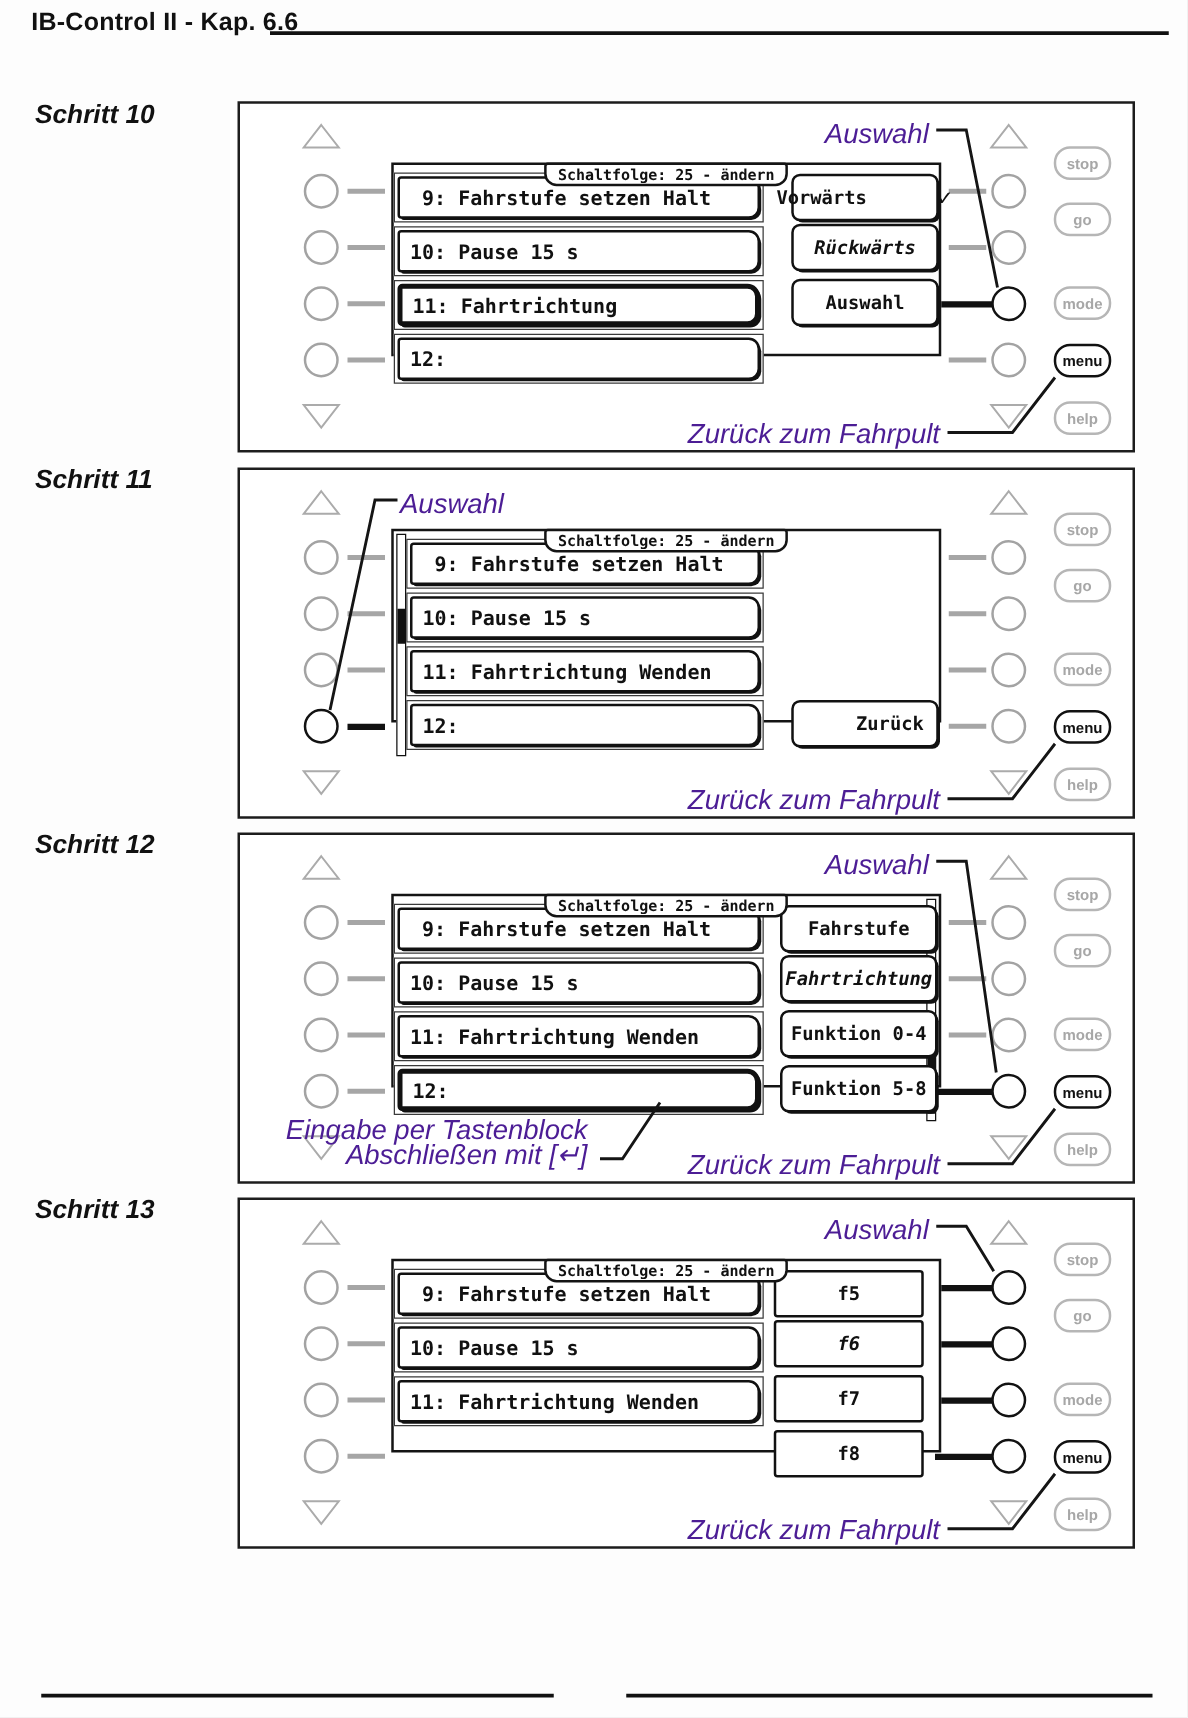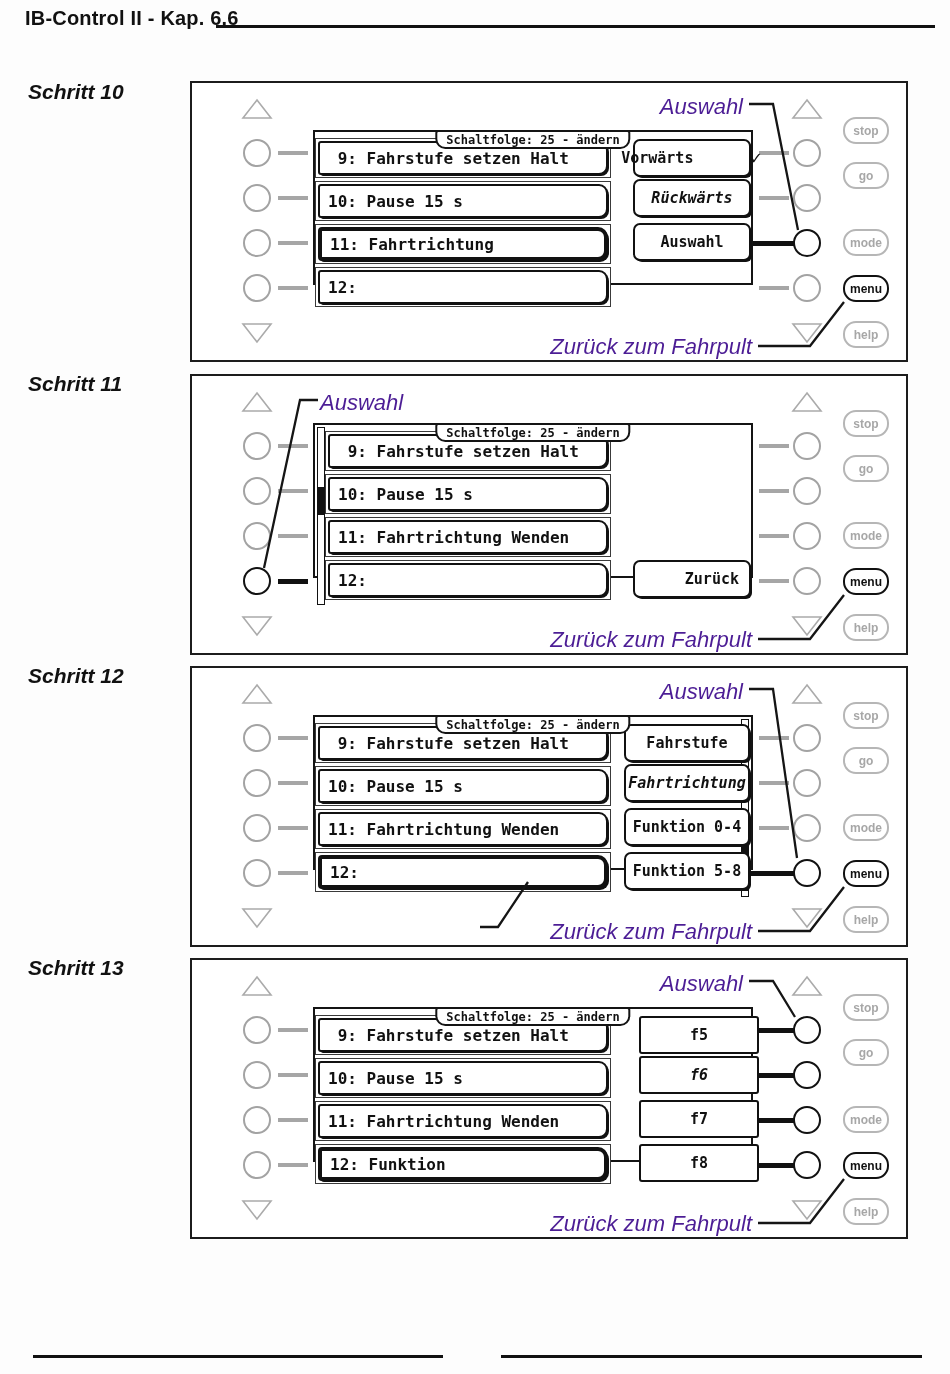--- a/index.html
+++ b/index.html
@@ -49,21 +49,21 @@
          display:flex;align-items:center;padding-left:8px;white-space:nowrap;
          font-family:"DejaVu Sans Mono",monospace;font-size:16px;font-weight:bold;
          box-shadow:2px 2px 0 -1px #111;}
   .mitem.sel{border-width:4px;border-radius:4px 10px 10px 4px;}
   .skey{position:absolute;left:318px;width:118px;height:38px;border:2px solid #111;border-radius:7px;background:#fff;
         display:flex;align-items:center;justify-content:center;white-space:nowrap;
         font-family:"DejaVu Sans Mono",monospace;font-size:15px;font-weight:bold;
         box-shadow:2px 2px 0 -1px #111;}
   .s0{top:7px;gap:48px;} .s1{top:47px;font-style:italic;} .s2{top:91px;} .s3{top:135px;}
   .skey.wide{left:309px;width:126px;}
-  .skey.sq{left:324px;width:120px;border-radius:3px;box-shadow:none;}
+  .skey.sq{left:304px;width:120px;border-radius:3px;box-shadow:none;}
   .skey.right-text{justify-content:flex-end;padding-right:10px;}
   .chk{margin-left:8px;font-family:"DejaVu Sans",sans-serif;font-weight:bold;font-size:16px;}
 
   
   .vscroll{position:absolute;width:8px;border:1px solid #111;background:#fff;}
   .vs-left{left:2px;top:2px;height:178px;}
   .vs-right{right:2px;top:2px;height:178px;}
   .thumb{position:absolute;left:0;width:6px;background:#111;}
 
   
@@ -325,20 +325,24 @@
         </div>
     </div>
 
     <div class="dbtn b0">stop</div>
     <div class="dbtn b1">go</div>
     <div class="dbtn b2">mode</div>
     <div class="dbtn b3 dark">menu</div>
     <div class="dbtn b4">help</div>
 
     <div class="ann ann-ausr">Auswahl</div>
+    <div class="ann ann-ein">
+      <div>Eingabe per Tastenblock</div>
+      <div>Abschließen mit [↵]</div>
+    </div>
     <div class="ann ann-back">Zurück zum Fahrpult</div>
 
     <svg class="overlay" viewBox="0 0 718 281">
       <polyline points="557,21 581,21 605,190"></polyline>
       <polyline points="288,259 306,259 336,214"></polyline>
       <polyline points="566,263 618,263 652,219"></polyline>
     </svg>
   </section>
 
   <section class="panel" style="top:958px;">
@@ -385,23 +389,20 @@
       <div class="tab">Schaltfolge: 25 - ändern</div>
       <div class="mrow r0">
           <div class="mitem">&nbsp;9: Fahrstufe setzen Halt</div>
         </div>
       <div class="mrow r1">
           <div class="mitem">10: Pause 15 s</div>
         </div>
       <div class="mrow r2">
           <div class="mitem">11: Fahrtrichtung Wenden</div>
         </div>
-      <div class="mrow r3">
-          <div class="mitem sel">12: Funktion</div>
-        </div>
       <div class="skey s0 sq">
           <span>f5</span>
         </div>
       <div class="skey s1 sq">
           <span>f6</span>
         </div>
       <div class="skey s2 sq">
           <span>f7</span>
         </div>
       <div class="skey s3 sq">

